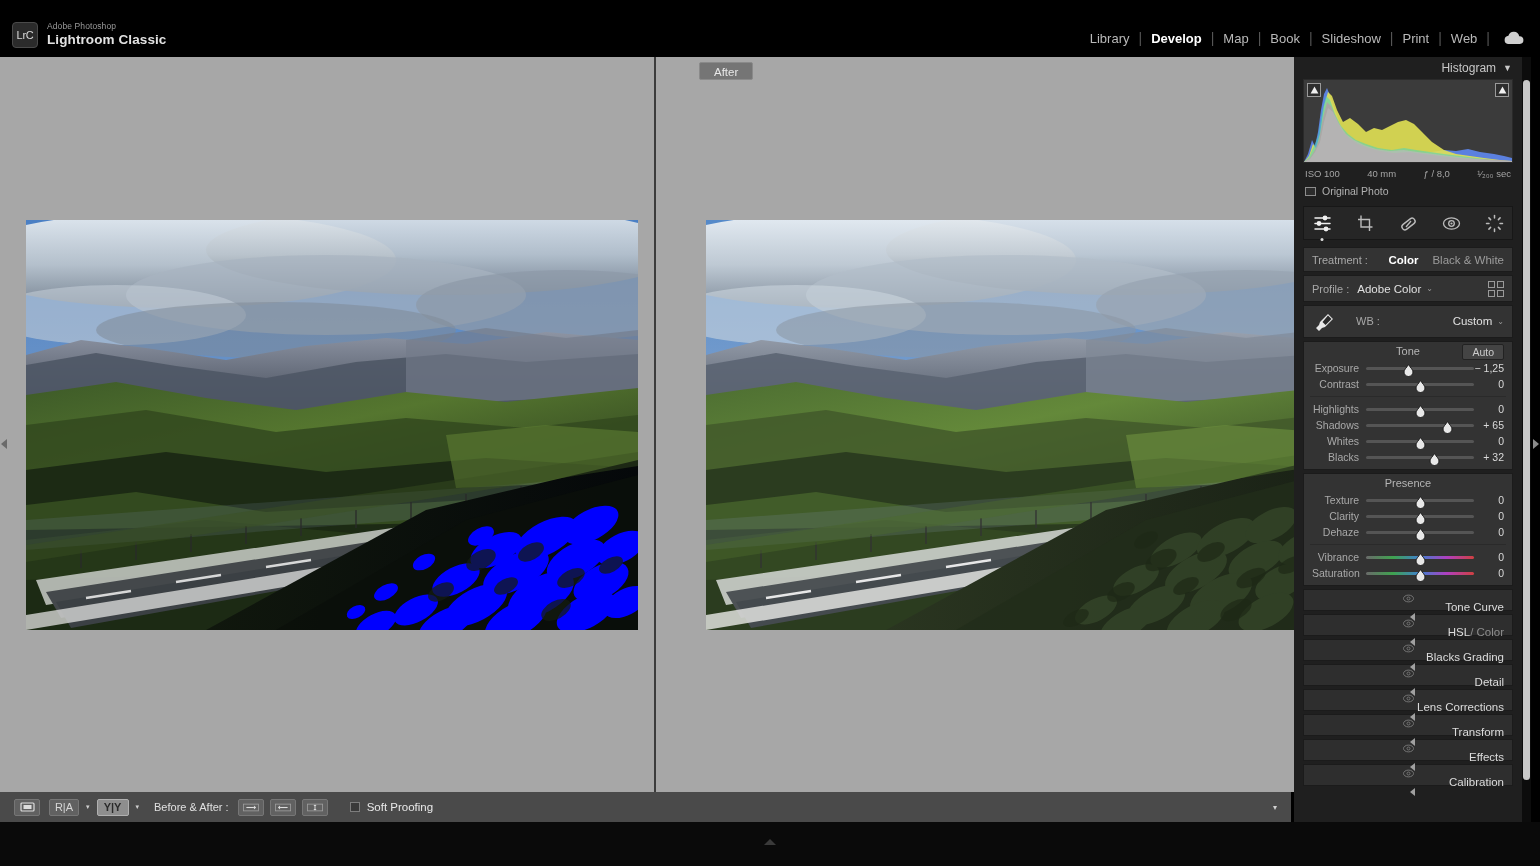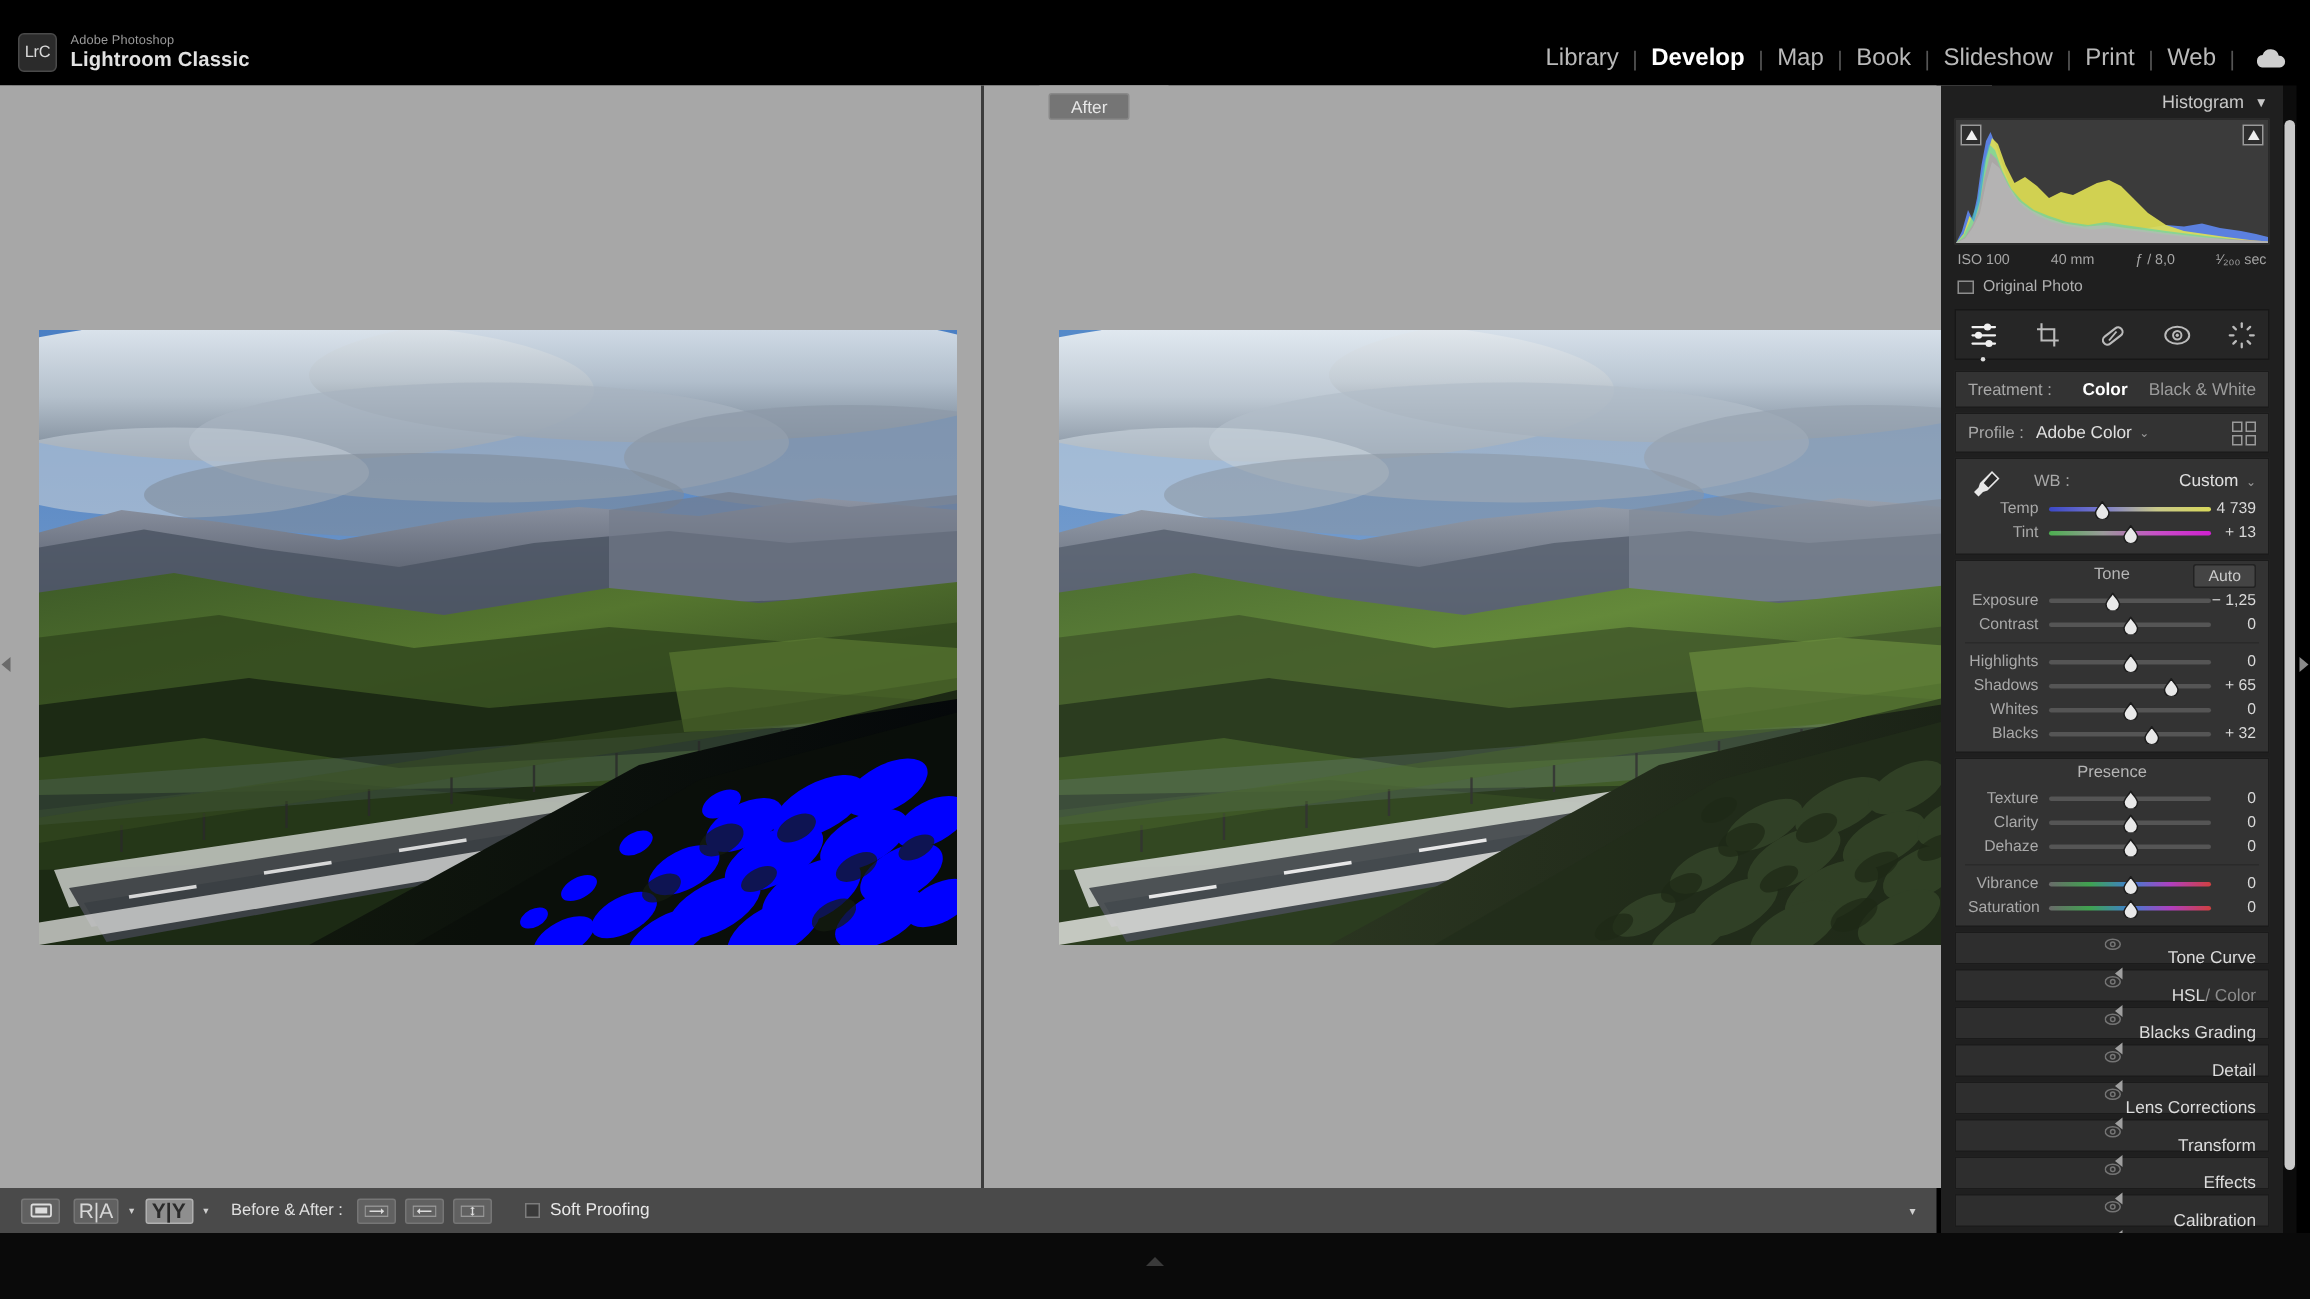--- a/index.html
+++ b/index.html
@@ -19,21 +19,21 @@
     width:26px; height:26px; border-radius:4px; background:#2b2b2b;
     border:1px solid #4a4a4a; display:flex; align-items:center; justify-content:center;
     font-size:11px; font-weight:normal; color:#d8d8d8; letter-spacing:-.3px;
   }
   .logo-text { line-height:1.15; }
   .logo-sup { font-size:8.5px; color:#9a9a9a; letter-spacing:.1px; }
   .logo-main { font-size:13.5px; color:#e2e2e2; font-weight:bold; letter-spacing:.1px; }
 
   .modules { position:absolute; right:14px; top:30px; display:flex; align-items:center; gap:0; }
   .mod {
-    font-size:16px; color:#b9b9b9; padding:0 9px; cursor:pointer; white-space:nowrap;
+    font-size:13px; color:#b9b9b9; padding:0 9px; cursor:pointer; white-space:nowrap;
   }
   .mod.active { color:#fff; font-weight:bold; }
   .mod-sep { color:#555; font-size:14px; }
   .cloud-icon { margin-left:12px; width:24px; height:16px; display:flex; align-items:center; justify-content:center; }
 
   
   .center-area { position:absolute; left:0; top:57px; width:1291px; height:735px; background:#a0a0a0; }
   .pane { position:absolute; top:0; height:735px; background:#a7a7a7; }
   .pane-left { left:0; width:779px; }
   .pane-divider { position:absolute; left:654px; top:0; width:2px; height:735px; background:#3c3c3c; }
@@ -166,21 +166,21 @@
   }
 
   
   .bottombar {
     position:absolute; left:0; top:792px; width:1291px; height:30px; background:#4a4a4a;
     display:flex; align-items:center; padding:0 14px; gap:0;
   }
   .tb-btn {
     height:17px; background:#616161; border:1px solid #767676; border-radius:2px;
     display:flex; align-items:center; justify-content:center; cursor:pointer; color:#d7d7d7;
-    font-size:14px; padding:0 4px;
+    font-size:11px; padding:0 4px;
   }
   .tb-caret { font-size:7px; color:#cfcfcf; margin:0 7px; cursor:pointer; }
   .tb-lbl { font-size:11px; color:#e0e0e0; margin:0 9px 0 8px; }
   .sp-chk { width:10px; height:10px; background:#3a3a3a; border:1px solid #7d7d7d; margin-left:22px; cursor:pointer; }
   .sp-lbl { font-size:11.5px; color:#e8e8e8; margin-left:7px; }
   .tb-right-caret { margin-left:auto; font-size:8px; color:#d0d0d0; cursor:pointer; }
 
   .filmstrip-toggle {
     position:absolute; left:0; top:822px; width:1540px; height:44px; background:#0a0a0a;
     display:flex; align-items:flex-start; justify-content:center; padding-top:10px;
@@ -613,42 +613,20 @@
         <svg width="22" height="24" viewBox="0 0 22 24">
             <path d="M15,2 L20,7 L12,15 L9,16 L6,19 L3,16 L6,13 L7,10 Z" fill="#e8e8e8"></path>
             <path d="M15,3.5 L18.5,7 L12.5,13 L9.5,10 Z" fill="#2a2a2a"></path>
           </svg>
       </span>
       <div class="wb-row">
         <span class="wb-lbl">WB :</span>
         <span class="wb-val">Custom</span>
         <span class="wb-caret">⌄</span>
       </div>
-      <div id="wb-sliders">
-          <div class="slider-row">
-            <span class="sl-name">Temp</span>
-            <span class="sl-track-wrap">
-              <span class="sl-track" style="background: linear-gradient(to right, rgb(59, 72, 200), rgb(122, 122, 204), rgb(201, 201, 138), rgb(216, 216, 90));"></span>
-              <span class="sl-knob" style="left: 33%;"><svg width="11" height="12" viewBox="0 0 11 12">
-                  <path d="M5.5,0.5 C7.6,4 10,5.5 10,8 A4.5,4.5 0 0 1 1,8 C1,5.5 3.4,4 5.5,0.5 Z" fill="#e8e8e8" stroke="#1c1c1c" stroke-width="1"></path>
-                </svg></span>
-            </span>
-            <span class="sl-val">4 739</span>
-          </div>
-          <div class="slider-row">
-            <span class="sl-name">Tint</span>
-            <span class="sl-track-wrap">
-              <span class="sl-track" style="background: linear-gradient(to right, rgb(76, 175, 80), rgb(154, 154, 154), rgb(200, 79, 200), rgb(208, 32, 208));"></span>
-              <span class="sl-knob" style="left: 50%;"><svg width="11" height="12" viewBox="0 0 11 12">
-                  <path d="M5.5,0.5 C7.6,4 10,5.5 10,8 A4.5,4.5 0 0 1 1,8 C1,5.5 3.4,4 5.5,0.5 Z" fill="#e8e8e8" stroke="#1c1c1c" stroke-width="1"></path>
-                </svg></span>
-            </span>
-            <span class="sl-val">+ 13</span>
-          </div>
-        </div>
     </div>
 
     <div class="sec tight">
       <div class="sec-title-row">
         <span class="sec-title">Tone</span>
         <span class="auto-btn">Auto</span>
       </div>
       <div id="tone-sliders">
           <div class="slider-row">
             <span class="sl-name">Exposure</span>

